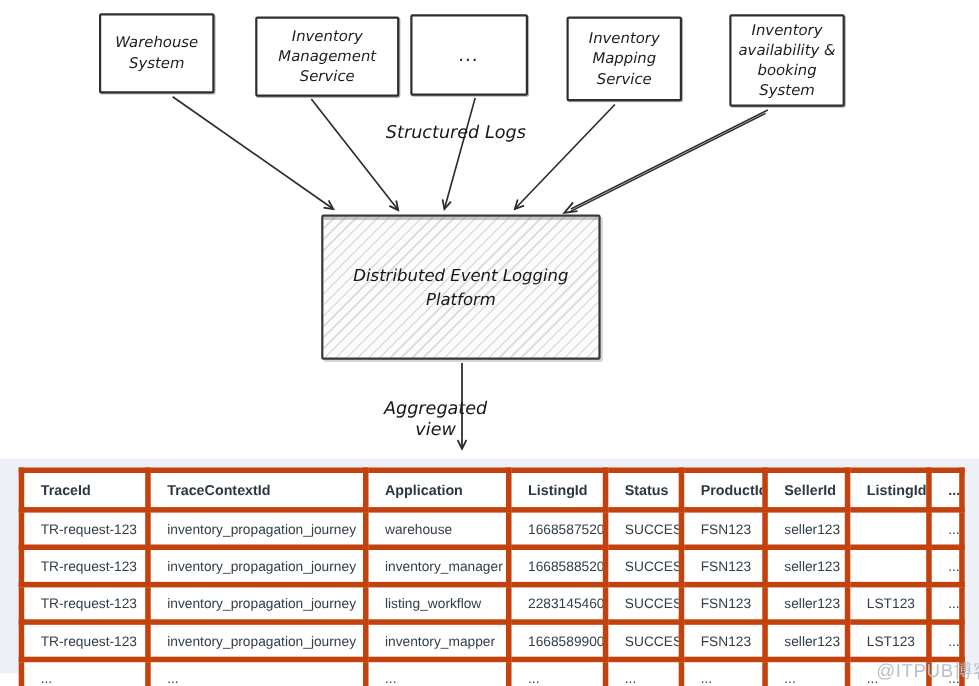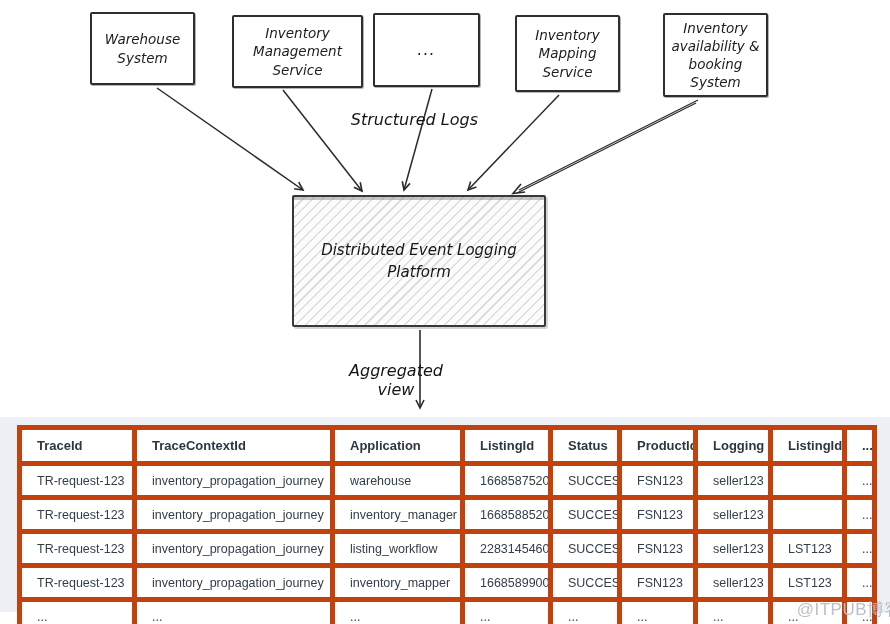--- a/index.html
+++ b/index.html
@@ -125,21 +125,21 @@
         <col>
       </colgroup>
     <thead>
         <tr>
           <th>TraceId</th>
           <th>TraceContextId</th>
           <th>Application</th>
           <th>ListingId</th>
           <th>Status</th>
           <th>ProductId</th>
-          <th>Logging</th>
+          <th>SellerId</th>
           <th>ListingId</th>
           <th>...</th>
         </tr>
       </thead>
     <tbody>
         <tr>
           <td>TR-request-123</td>
           <td>inventory_propagation_journey</td>
           <td>warehouse</td>
           <td>1668587520</td>

